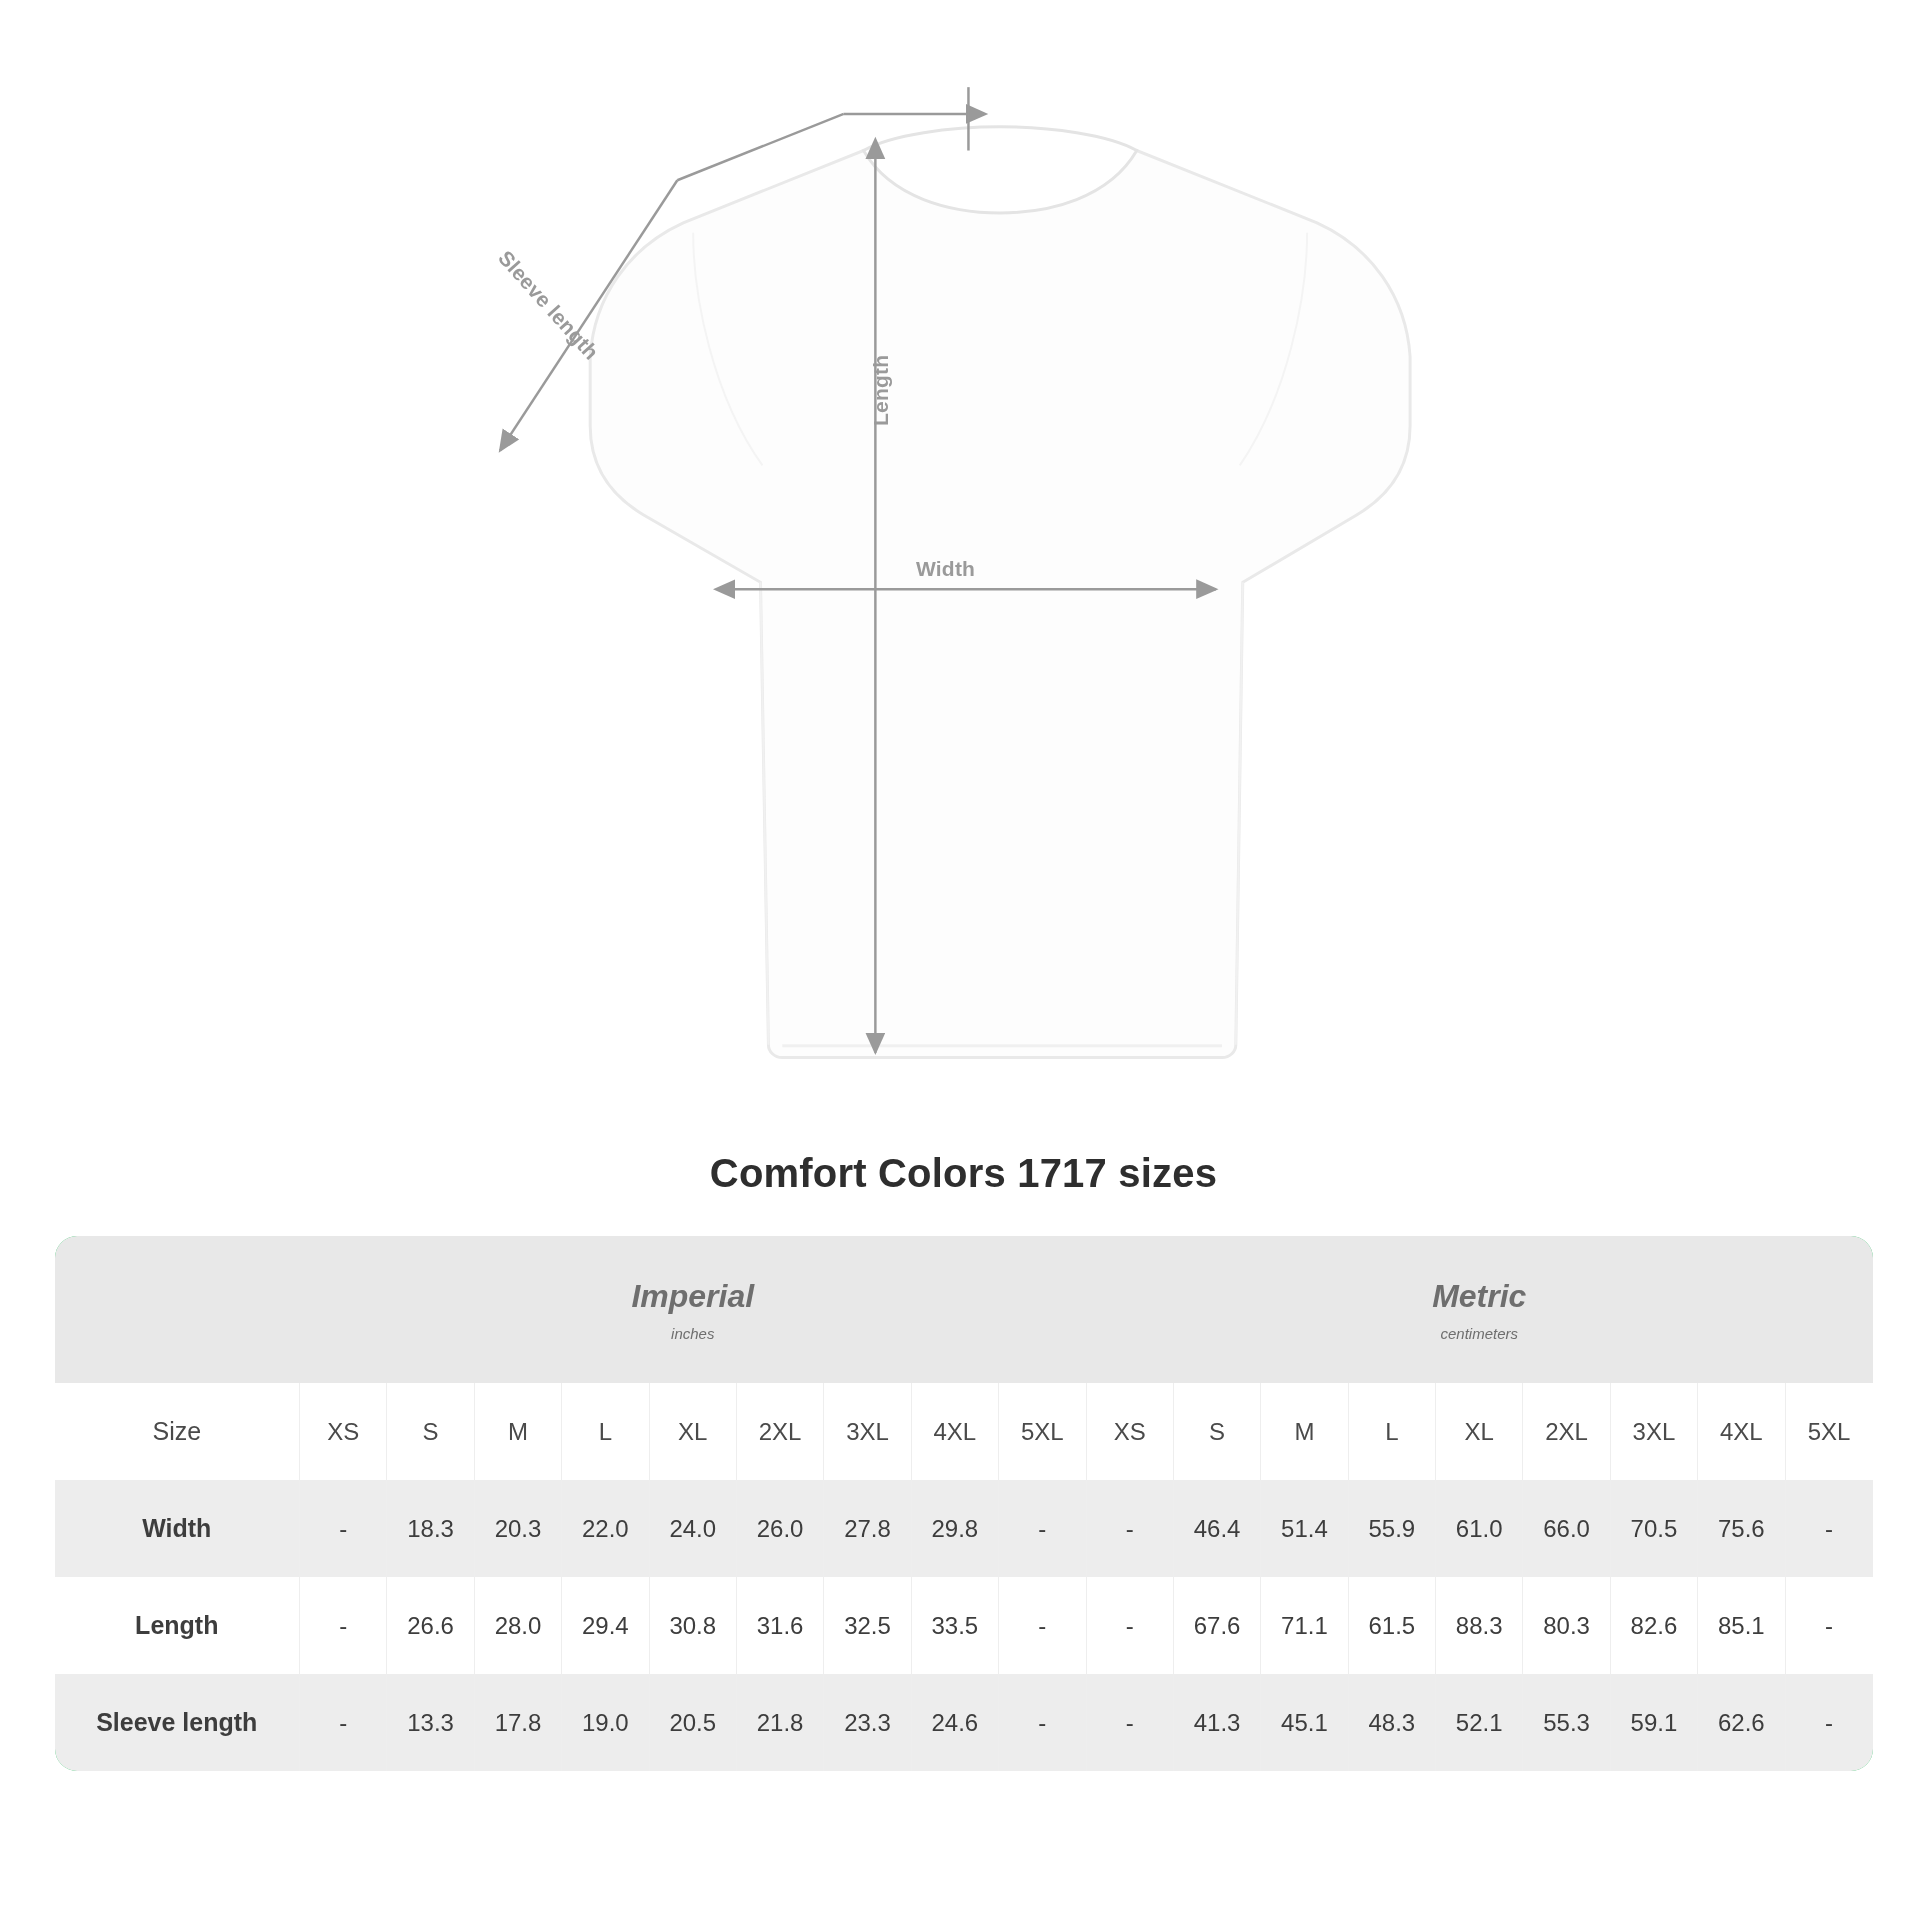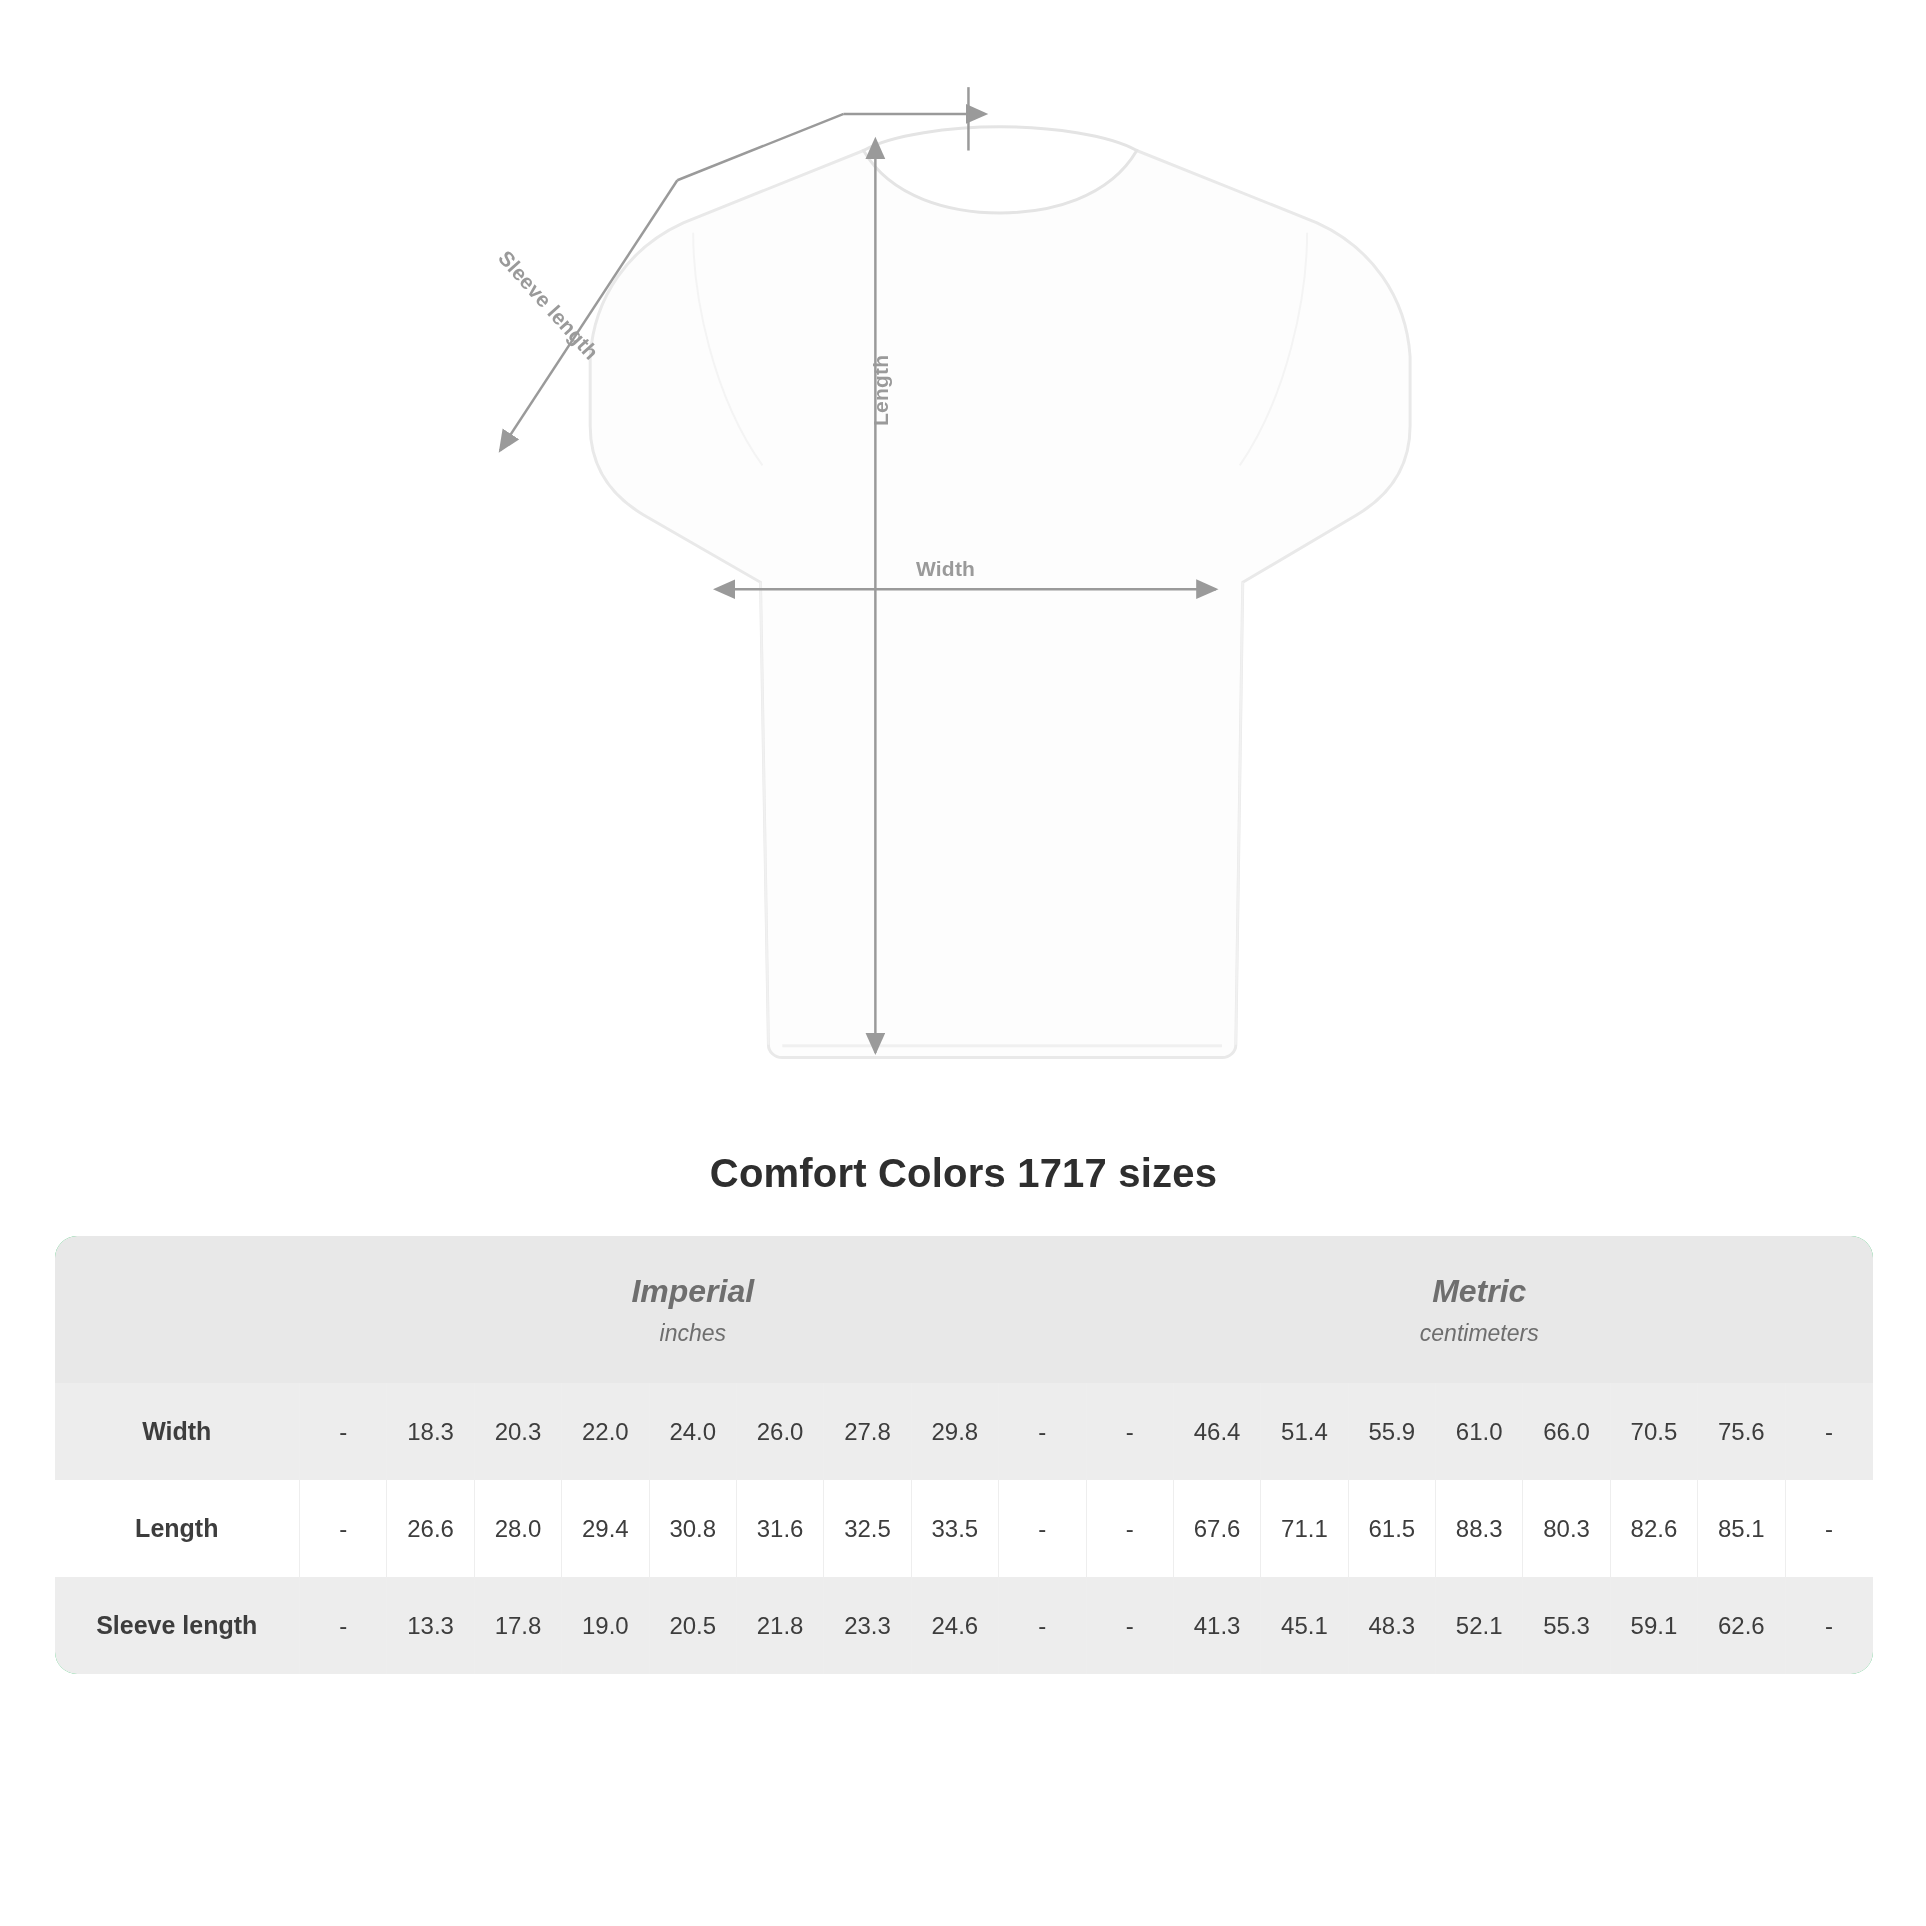--- a/index.html
+++ b/index.html
@@ -97,21 +97,21 @@
     height: 147px;
     padding: 0;
   }
   .unit-name {
     font-size: 32px;
     font-style: italic;
     font-weight: bold;
     color: #6e6e6e;
   }
   .unit-sub {
-    font-size: 23px;
+    font-size: 15px;
     font-style: italic;
     color: #6e6e6e;
     margin-top: 10px;
   }
 
   
   .head-row td {
     background: #ffffff;
     height: 95px;
     font-size: 24px;
@@ -242,20 +242,41 @@
         <td></td>
         <td colspan="9">
           <div class="unit-name">Imperial</div>
           <div class="unit-sub">inches</div>
         </td>
         <td colspan="9">
           <div class="unit-name">Metric</div>
           <div class="unit-sub">centimeters</div>
         </td>
       </tr>
+      <tr class="head-row" id="header-row">
+        <td class="rowlabel">Size</td>
+      <td>XS</td>
+          <td>S</td>
+          <td>M</td>
+          <td>L</td>
+          <td>XL</td>
+          <td>2XL</td>
+          <td>3XL</td>
+          <td>4XL</td>
+          <td>5XL</td>
+          <td>XS</td>
+          <td>S</td>
+          <td>M</td>
+          <td>L</td>
+          <td>XL</td>
+          <td>2XL</td>
+          <td>3XL</td>
+          <td>4XL</td>
+          <td>5XL</td>
+        </tr>
     <tr class="data-row shaded">
           <td class="rowlabel">Width</td>
           <td>-</td>
           <td>18.3</td>
           <td>20.3</td>
           <td>22.0</td>
           <td>24.0</td>
           <td>26.0</td>
           <td>27.8</td>
           <td>29.8</td>

